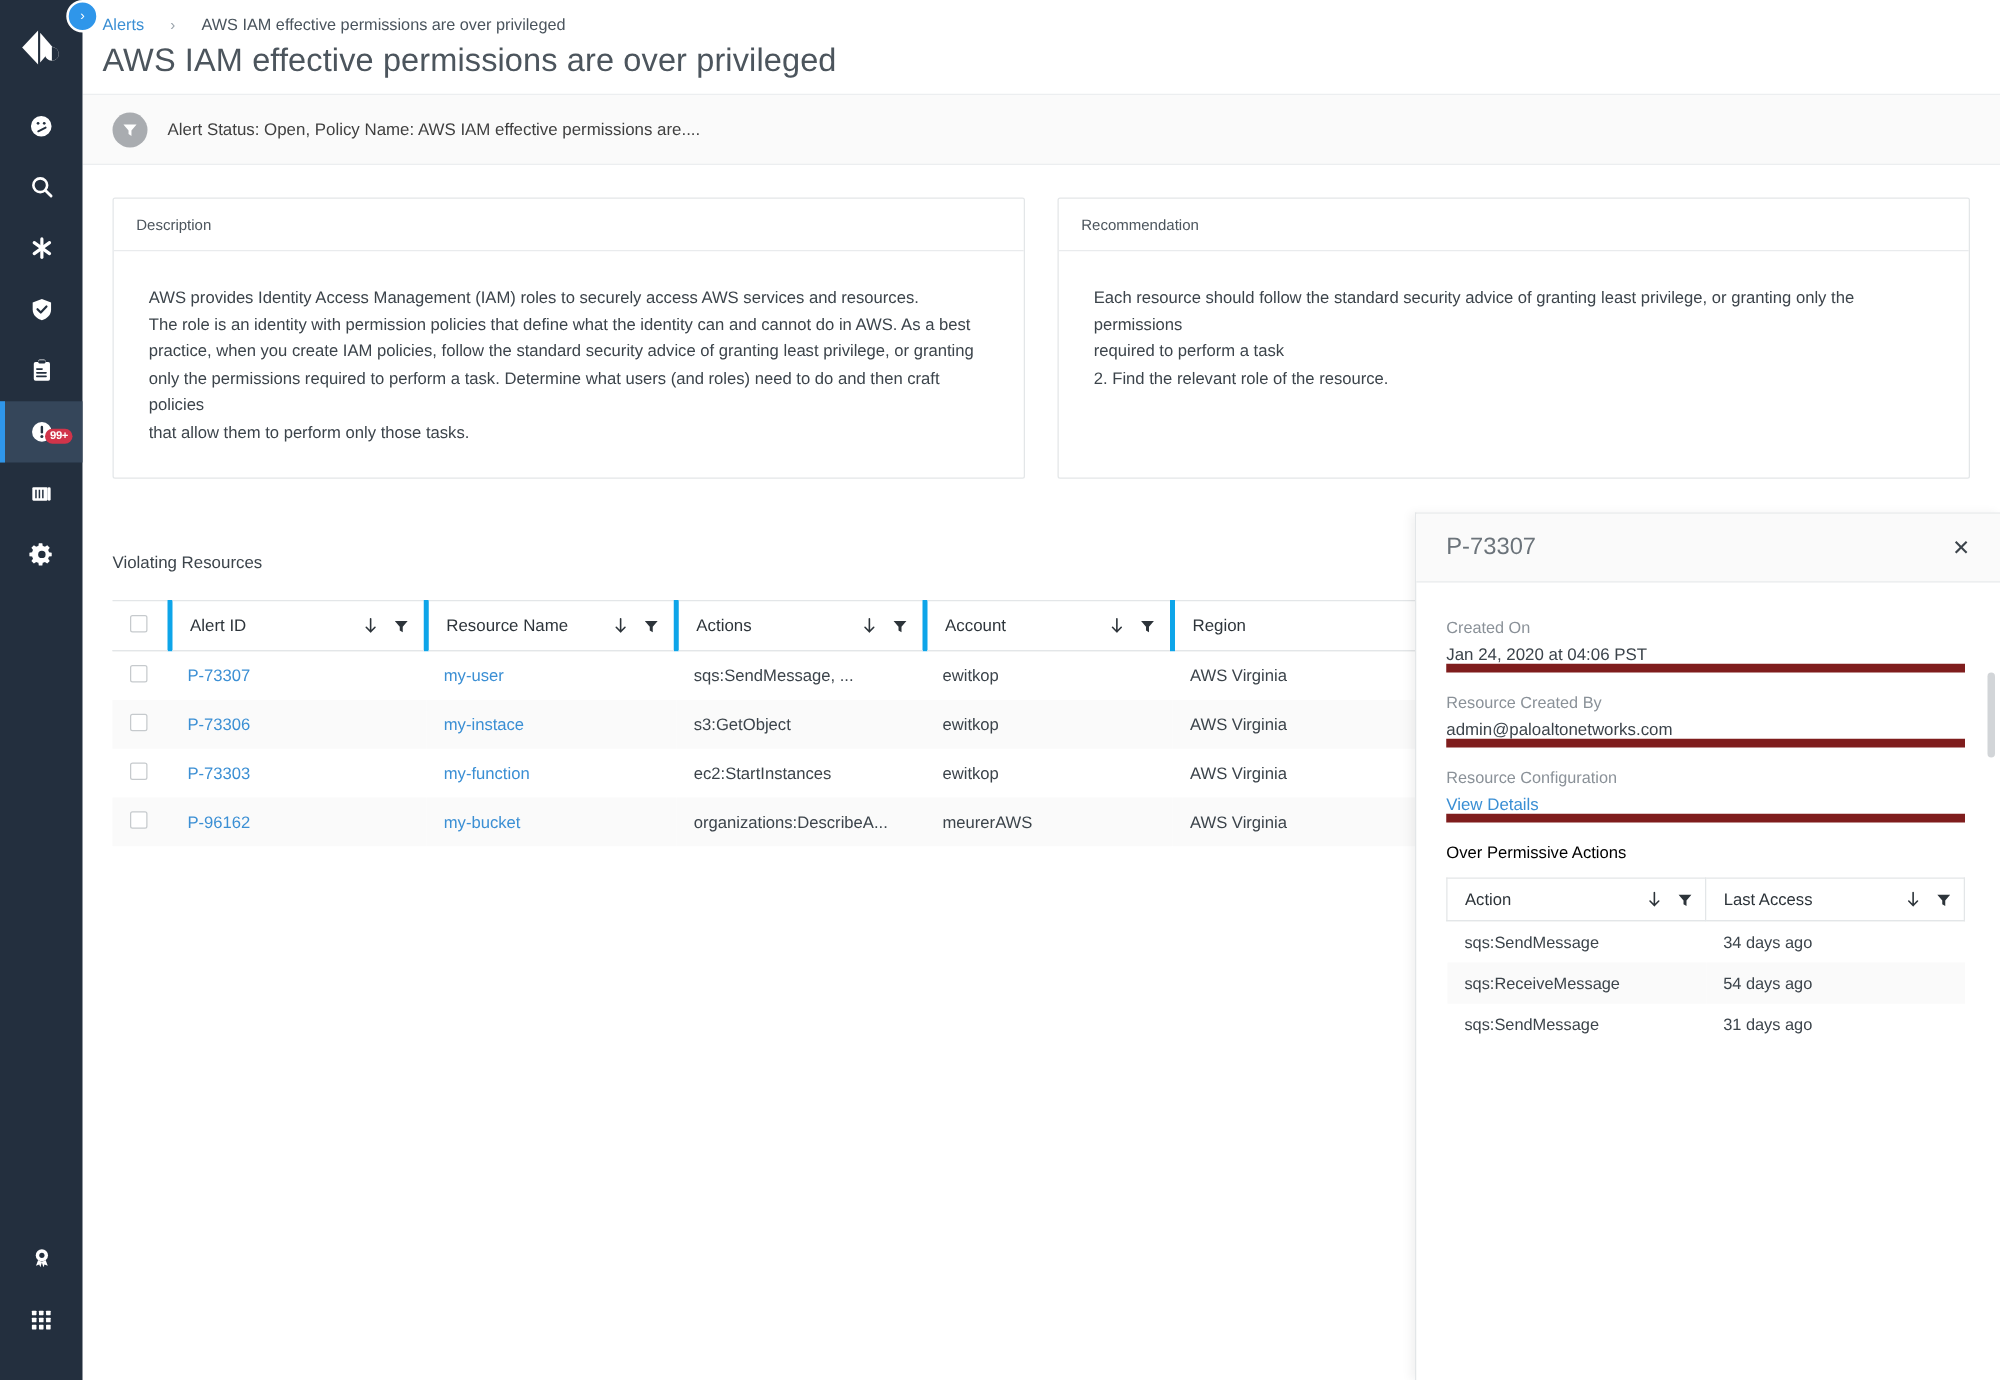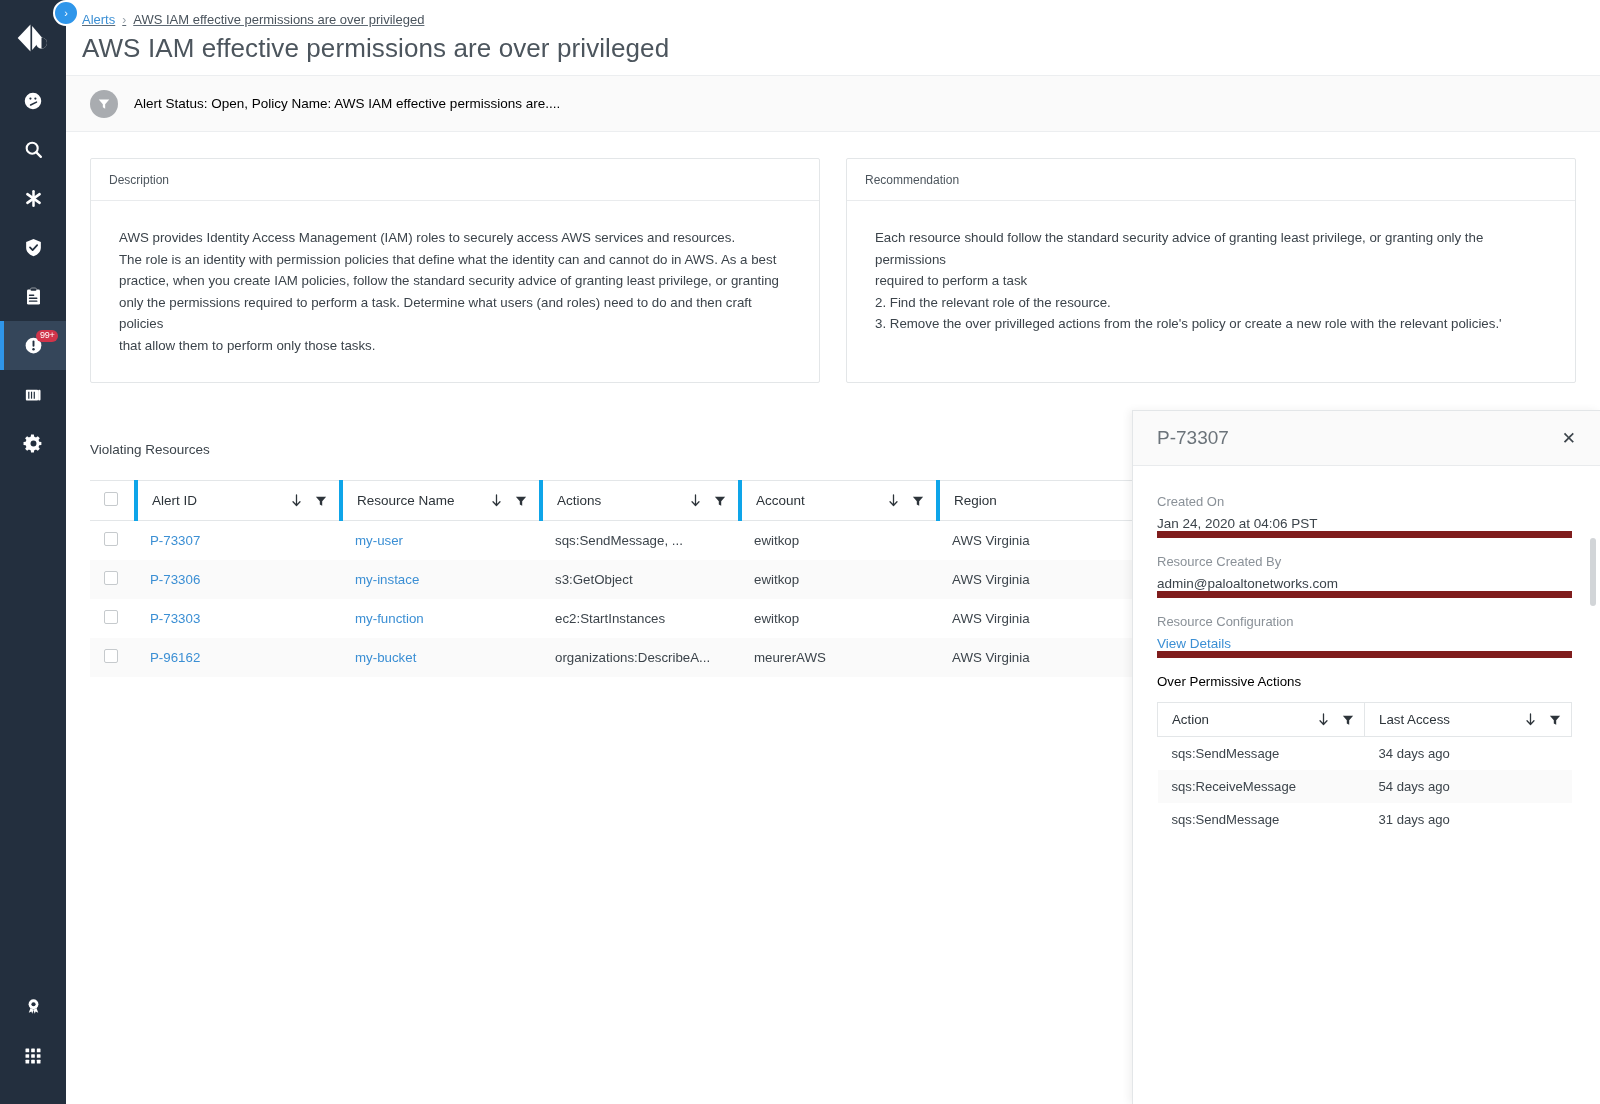--- a/index.html
+++ b/index.html
@@ -45,42 +45,42 @@
     position: relative; cursor: pointer;
   }
   .nav-item svg { fill: #ffffff; }
   .nav-item.active { background: #35465a; }
   .nav-item.active::before {
     content: ""; position: absolute; left: 0; top: 0;
     width: 4px; height: 100%; background: #2f96ea;
   }
   .badge-99 {
     position: absolute;
-    top: 9px; left: 36px;
+    top: 22px; left: 36px;
     background: #d1344a;
     color: #fff;
-    font-size: 9px; font-weight: normal;
+    font-size: 9px; font-weight: bold;
     border-radius: 9px;
     padding: 1px 4px 2px 4px;
     line-height: 1;
     letter-spacing: -0.3px;
   }
   .nav-spacer { flex: 1 1 auto; }
   .nav-bottom { width: 100%; display: flex; flex-direction: column; padding-bottom: 24px; }
 
   
   .main { flex: 1 1 auto; height: 1104px; position: relative; background: #ffffff; overflow: hidden; }
 
   .page-header {
     padding: 12px 0 16px 16px;
     background: #fff;
     border-bottom: 1px solid #eceef0;
     height: 76px;
   }
-  .breadcrumb { font-size: 13px; color: #5e6a75; display: flex; align-items: center; gap: 7px; text-decoration: underline; }
+  .breadcrumb { font-size: 13px; color: #5e6a75; display: flex; align-items: center; gap: 21px; }
   .breadcrumb .crumb-link { color: #3b8fd4; cursor: pointer; }
   .breadcrumb .crumb-sep { color: #9aa3ab; font-size: 12px; }
   .breadcrumb .crumb-current { color: #4a545d; }
   .page-title {
     margin-top: 6px;
     font-size: 26px;
     font-weight: 300;
     color: #4c555d;
     letter-spacing: 0.1px;
   }
@@ -94,21 +94,21 @@
   }
   .filter-icon-circle {
     width: 28px; height: 28px; border-radius: 50%;
     background: #a9acb0;
     display: flex; align-items: center; justify-content: center;
     flex: 0 0 28px;
   }
   .filter-text {
     margin-left: 16px;
     font-size: 13.5px;
-    color: #000000;
+    color: #404040;
   }
 
   .content { padding: 26px 24px 0 24px; }
 
   .panels { display: flex; gap: 26px; }
   .panel {
     flex: 1 1 0;
     border: 1px solid #e3e6e8;
     background: #ffffff;
     border-radius: 2px;
@@ -393,21 +393,20 @@
             <span class="ln">that allow them to perform only those tasks.</span>
           </div>
         </section>
 
         <section class="panel">
           <div class="panel-head">Recommendation</div>
           <div class="panel-body">
             <span class="ln">Each resource should follow the standard security advice of granting least privilege, or granting only the permissions</span>
             <span class="ln">required to perform a task</span>
             <span class="ln">2. Find the relevant role of the resource.</span>
-            <span class="ln">3. Remove the over privilleged actions from the role's policy or create a new role with the relevant policies.'</span>
           </div>
         </section>
       </div>
 
       <div class="table-section">
         <div class="table-toolbar">
           <div class="table-title">Violating Resources</div>
           <div class="toolbar-right">
             <button class="btn-remediate">Remediate</button>
             <div class="search-box">

